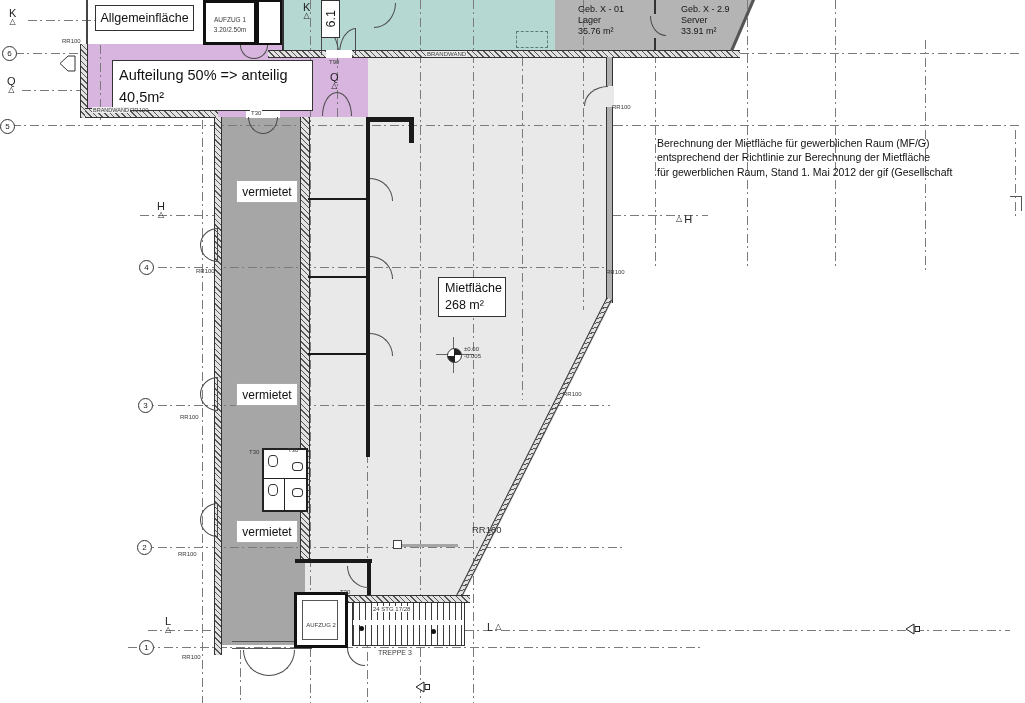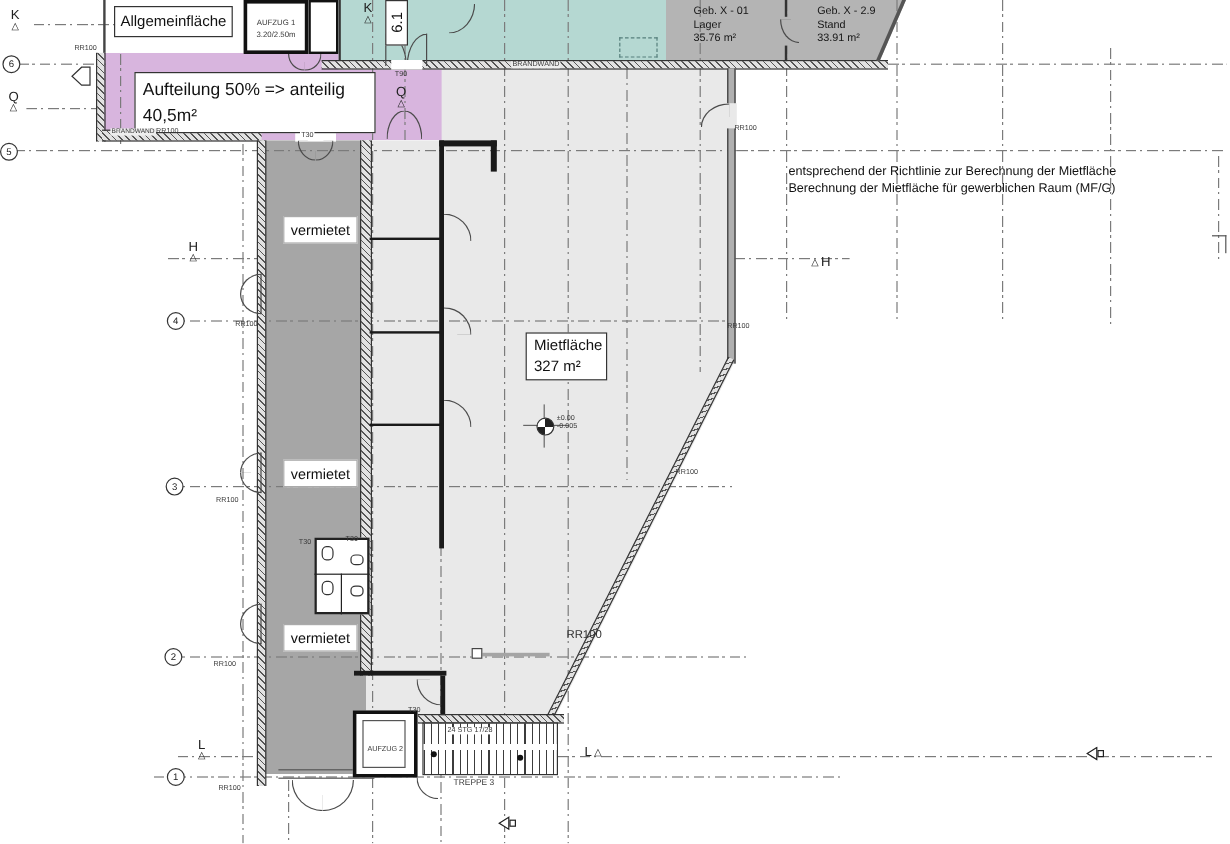--- a/index.html
+++ b/index.html
@@ -178,47 +178,48 @@
   <div class="chip" style="left:95px;top:5px;width:97px;height:24px;border-color:#333;font-size:12.5px;">
     <span>Allgemeinfläche</span>
   </div>
 
   <div class="room-label" style="left:112px;top:60px;width:201px;height:51px;padding-left:6px;font-size:14.5px;line-height:22px;">
     <span>Aufteilung 50% =&gt; anteilig 40,5m²</span>
   </div>
 
   <div class="room-label" style="left:438px;top:277px;width:68px;height:40px;padding-left:6px;font-size:12.5px;line-height:17px;">
     <span>Mietfläche</span>
-    <span>327 m²</span>
+    <span>268 m²</span>
   </div>
 
   <div class="chip" style="left:236px;top:180px;width:60px;height:21px;">
     <span>vermietet</span>
   </div>
   <div class="chip" style="left:236px;top:383px;width:60px;height:21px;">
     <span>vermietet</span>
   </div>
   <div class="chip" style="left:236px;top:520px;width:60px;height:21px;">
     <span>vermietet</span>
   </div>
 
   <div class="geb" style="left:578px;top:4px;">
     <div>Geb. X - 01</div>
     <div>Lager</div>
     <div>35.76 m²</div>
   </div>
   <div class="geb" style="left:681px;top:4px;">
     <div>Geb. X - 2.9</div>
-    <div>Stand</div>
+    <div>Server</div>
     <div>33.91 m²</div>
   </div>
 
   <div class="note" style="left:657px;top:136px;">
+    <div>Berechnung der Mietfläche für gewerblichen Raum (MF/G)</div>
     <div>entsprechend der Richtlinie zur Berechnung der Mietfläche</div>
-    <div>Berechnung der Mietfläche für gewerblichen Raum (MF/G)</div>
+    <div>für gewerblichen Raum, Stand 1. Mai 2012 der gif (Gesellschaft</div>
   </div>
 
   <div class="abs" style="left:321px;top:0;width:19px;height:38px;background:#fff;border:1px solid #333;box-sizing:border-box;display:flex;align-items:center;justify-content:center;">
     <span class="vert-text">6.1</span>
   </div>
 
   <div class="tiny" style="left:426px;top:51px;background:#eee;padding:0 1px;font-size:6px;">BRANDWAND</div>
   <div class="tiny" style="left:92px;top:107px;background:#eee;padding:0 1px;font-size:5.5px;">BRANDWAND</div>
 
   <div class="tiny" style="left:62px;top:38px;">RR100</div>

